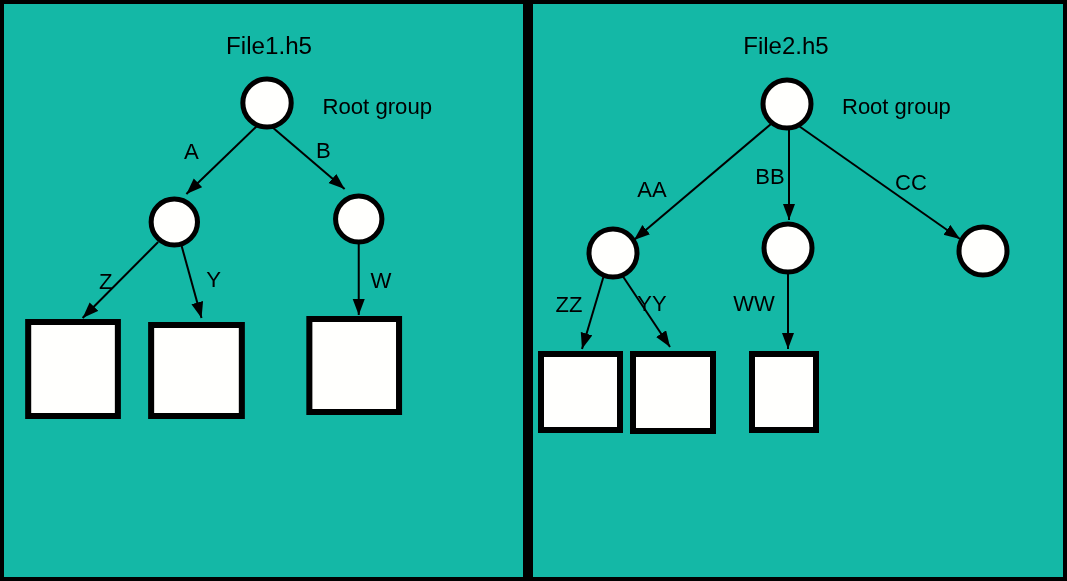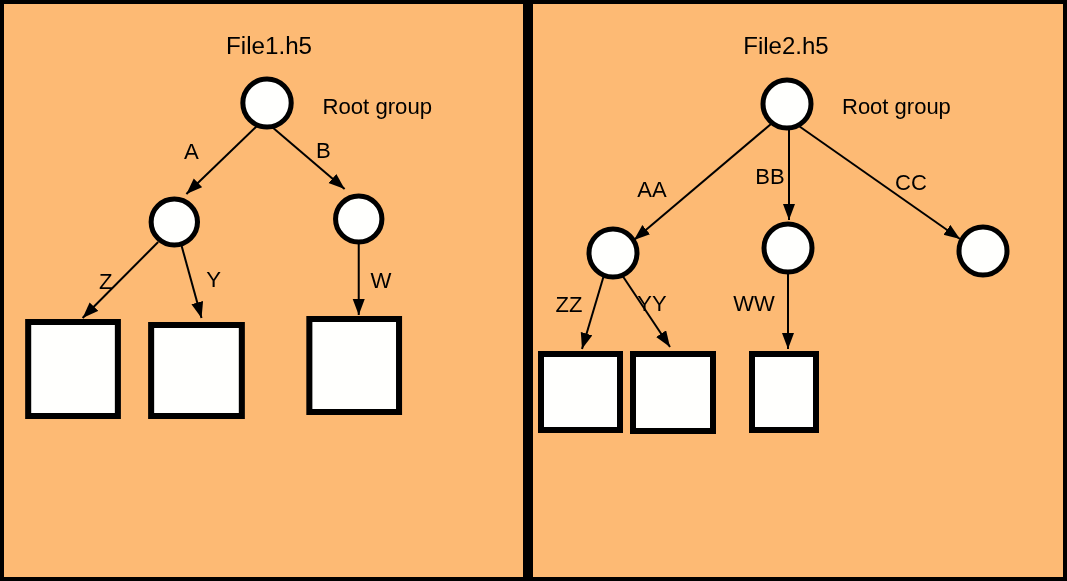--- a/index.html
+++ b/index.html
@@ -2,21 +2,21 @@
 <html><head>
 <meta charset="utf-8">
 <style>
   html,body{margin:0;padding:0;background:#ffffff;}
   .canvas{
     position:relative;
     width:1067px;height:581px;
     box-sizing:border-box;
     border:4px solid #000;
     display:flex;
-    background:#fdba74;
+    background:#14b8a6;
     font-family:"Liberation Sans",sans-serif;
   }
   .panel{height:100%;box-sizing:border-box;}
   .panel-left{width:529px;border-right:10px solid #000;}
   .panel-right{flex:1;}
   .panel svg{display:block;width:100%;height:100%;}
   .title{font-family:"Liberation Sans",sans-serif;font-size:24px;fill:#000;}
   .lbl{font-family:"Liberation Sans",sans-serif;font-size:22px;fill:#000;}
 </style>
 </head>

